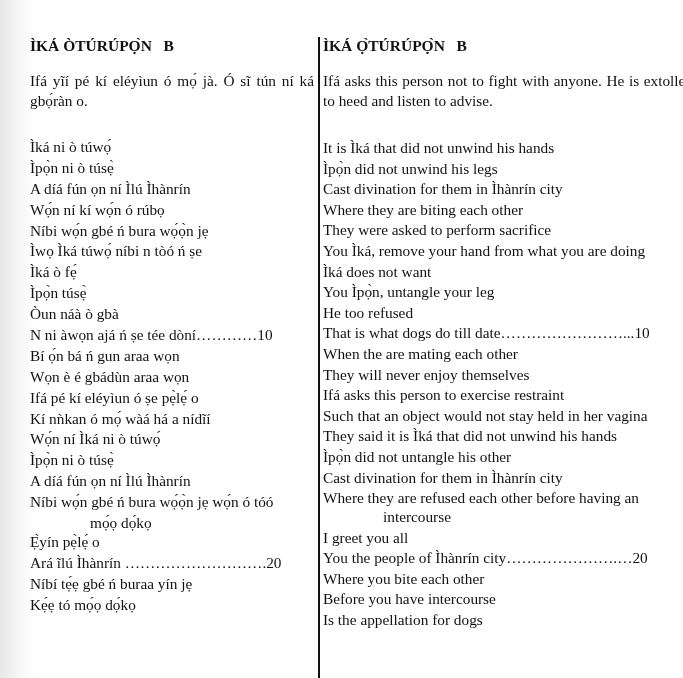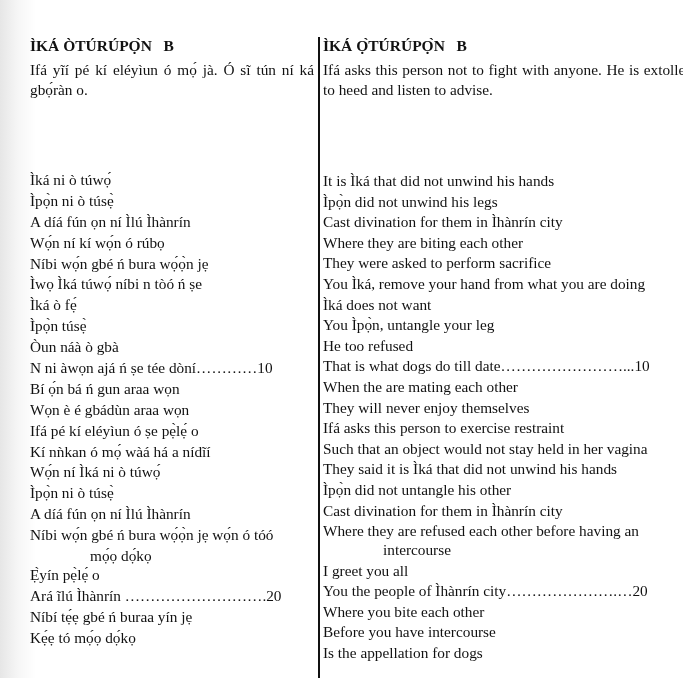--- a/index.html
+++ b/index.html
@@ -11,22 +11,22 @@
   }
   .page { position: absolute; left: 12px; top: 0; width: 683px; height: 578px; border-radius: 28px; }
   .divider {
     position: absolute; left: 306px; top: 37px; width: 2px; height: 641px;
     background: #111;
   }
   .col { position: absolute; top: 37px; font-size: 15.3px; }
   .col.left { left: 18px; width: 284px; }
   .col.right { left: 311px; width: 370px; }
   .title { font-weight: bold; font-size: 15.5px; line-height: 18px; white-space: pre; }
-  .intro { line-height: 20px; text-align: justify; margin-top: 5px; }
-  .verses { position: absolute; top: 101px; left: 0; right: 0; margin-top: 33px; }
+  .intro { line-height: 20px; text-align: justify; margin-top: 16px; }
+  .verses { position: absolute; top: 101px; left: 0; right: 0; }
   .line { height: 20.6px; line-height: 20.6px; white-space: nowrap; }
   .line.cont { padding-left: 60px; height: 19px; line-height: 16px; }
   .col.left .verses { top: 100px; }
   .col.left .line { height: 20.9px; line-height: 20.9px; }
   .col.left .line.cont { padding-left: 60px; height: 19px; line-height: 20px; }
 </style>
 </head>
 <body>
 
 <div class="page">

